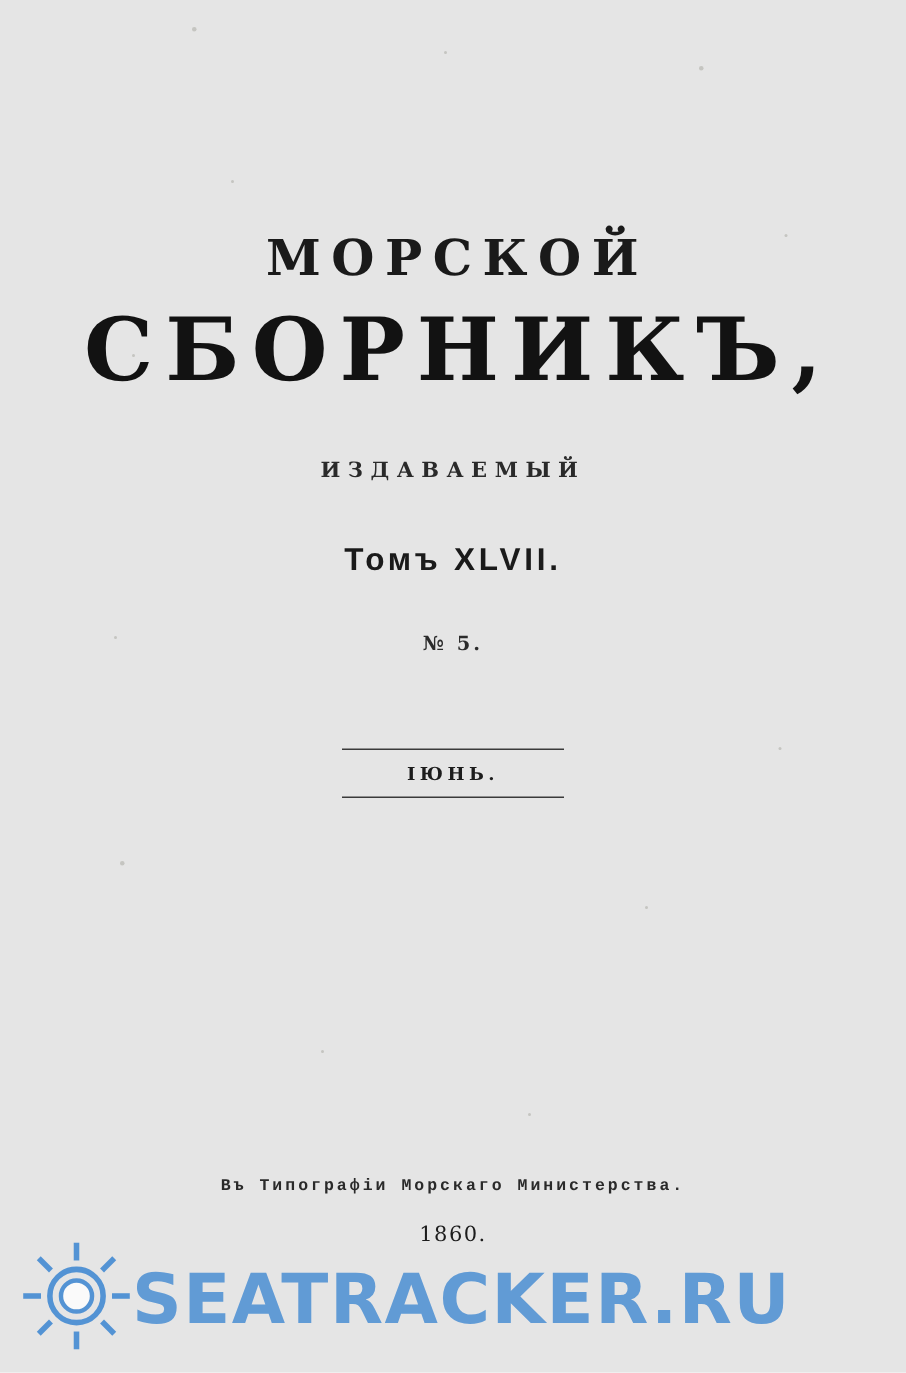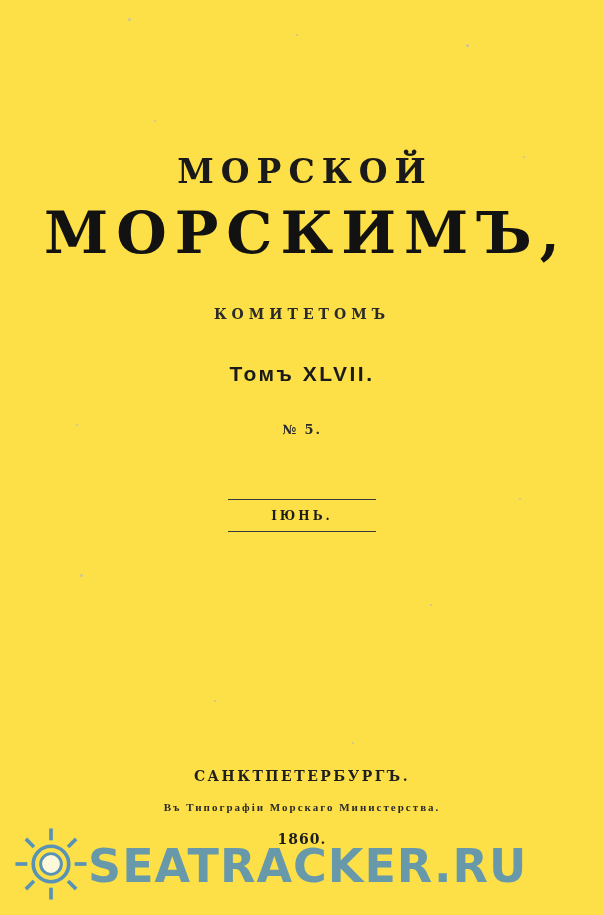--- a/index.html
+++ b/index.html
@@ -10,21 +10,21 @@
     width: 604px;
     height: 915px;
     background: #ffffff;
     font-family: "Liberation Serif", serif;
     overflow: hidden;
   }
   #page {
     position: relative;
     width: 604px;
     height: 915px;
-    background: #fde047;
+    background: #e5e5e5;
     box-sizing: border-box;
   }
   
   .speck {
     position: absolute;
     background: #b9b9b4;
     border-radius: 50%;
     opacity: 0.75;
   }
   .title-block {
@@ -115,31 +115,31 @@
   }
   .line-city {
     font-family: "DejaVu Serif", serif;
     font-size: 14px;
     font-weight: bold;
     letter-spacing: 2.5px;
     color: #1f1f1f;
   }
   .line-press {
     margin-top: 17px;
-    font-family: Liberation Serif, serif;
+    font-family: Liberation Mono, monospace;
     font-size: 11px;
     font-weight: bold;
     letter-spacing: 2px;
     color: #2a2a2a;
   }
   .line-year {
     margin-top: 18px;
     font-family: "DejaVu Serif", serif;
     font-size: 14px;
-    font-weight: bold;
+    font-weight: normal;
     letter-spacing: 1px;
     color: #1c1c1c;
   }
   
   #watermark {
     position: absolute;
     left: 0;
     bottom: 6px;
     width: 484px;
     height: 96px;
@@ -178,31 +178,30 @@
   <div class="speck" style="left:76px;top:424px;width:2px;height:2px;"></div>
   <div class="speck" style="left:519px;top:498px;width:2px;height:2px;"></div>
   <div class="speck" style="left:80px;top:574px;width:3px;height:3px;"></div>
   <div class="speck" style="left:430px;top:604px;width:2px;height:2px;"></div>
   <div class="speck" style="left:214px;top:700px;width:2px;height:2px;"></div>
   <div class="speck" style="left:352px;top:742px;width:2px;height:2px;"></div>
   <div class="speck" style="left:154px;top:120px;width:2px;height:2px;"></div>
 
   <div class="title-block">
     <div class="line-morskoy">МОРСКОЙ</div>
-    <div class="line-sbornik">МОРСКИМЪ,</div>
-    <div class="line-izdavaemy">КОМИТЕТОМЪ</div>
+    <div class="line-sbornik">СБОРНИКЪ,</div>
+    <div class="line-izdavaemy">ИЗДАВАЕМЫЙ</div>
     <div class="line-volume">Томъ XLVII.</div>
     <div class="line-number">№ 5.</div>
     <div class="rule rule-top"></div>
     <div class="line-month">ІЮНЬ.</div>
     <div class="rule rule-bottom"></div>
   </div>
 
   <div class="imprint">
-    <div class="line-city">САНКТПЕТЕРБУРГЪ.</div>
     <div class="line-press">Въ Типографіи Морскаго Министерства.</div>
     <div class="line-year">1860.</div>
   </div>
 
   <div id="watermark">
     <svg class="wm-sun" viewBox="0 0 100 100">
       <g fill="#2f7fd0" opacity="0.8">
         <circle cx="50" cy="50" r="24" fill="none" stroke="#2f7fd0" stroke-width="5"></circle>
         <circle cx="50" cy="50" r="14" fill="#ffffff" stroke="#2f7fd0" stroke-width="4"></circle>
         <g stroke="#2f7fd0" stroke-width="5" stroke-linecap="butt">

